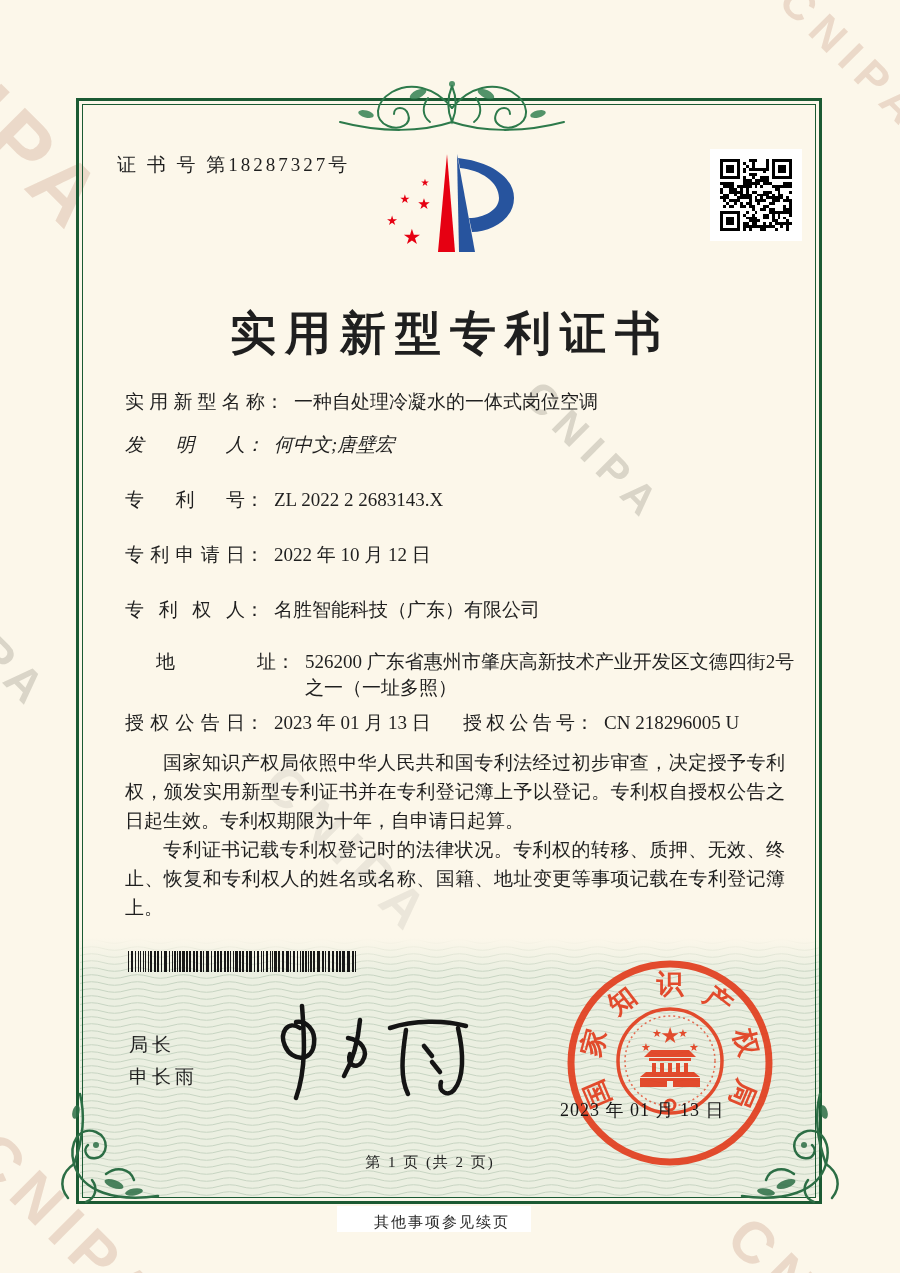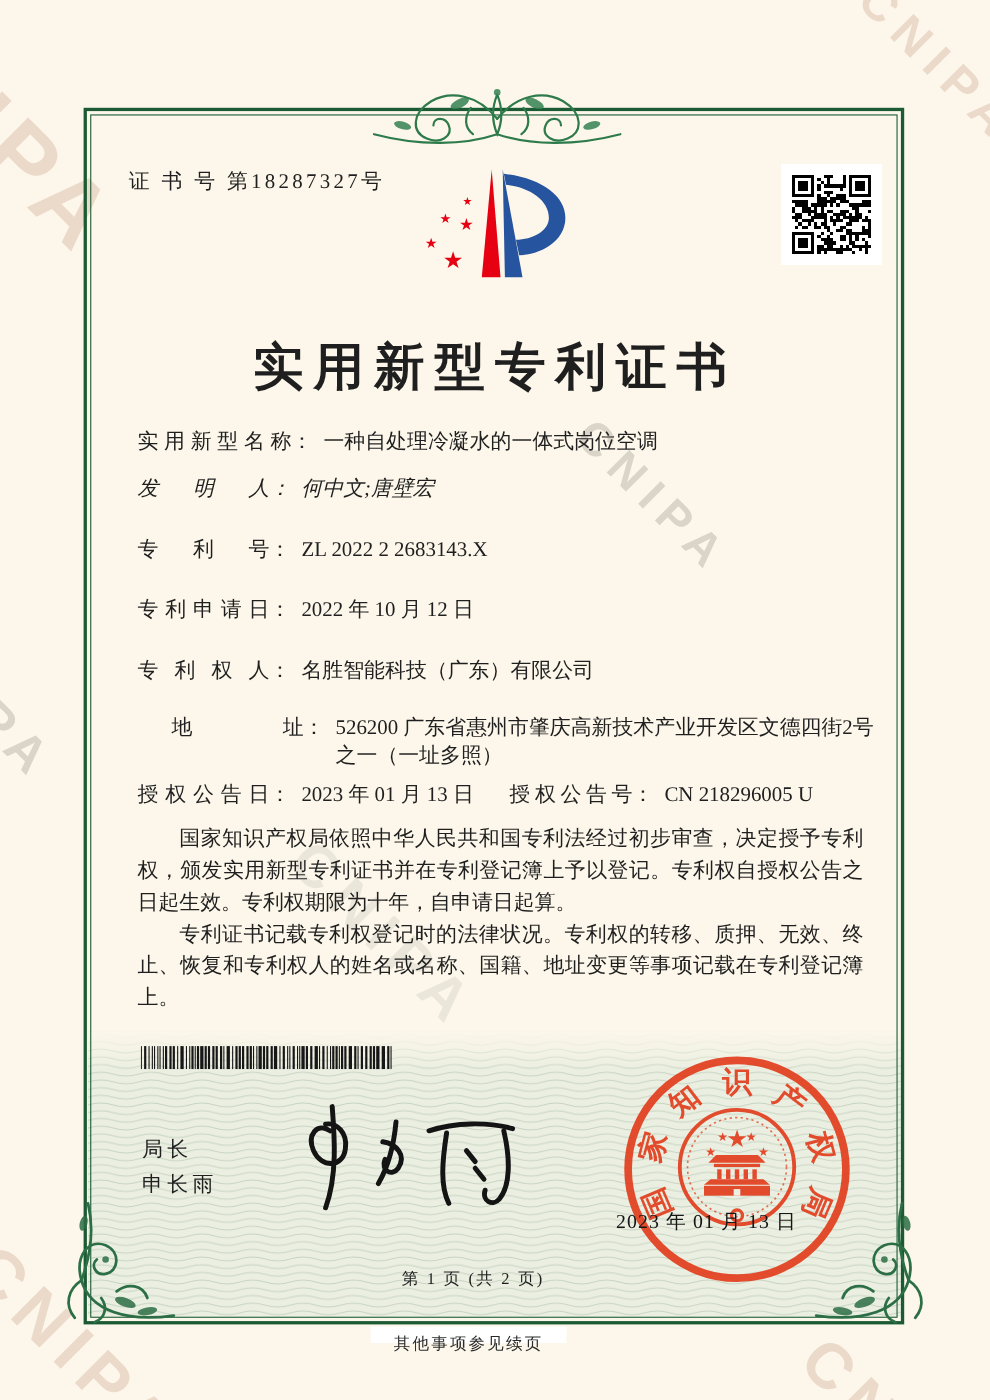--- a/index.html
+++ b/index.html
@@ -37,22 +37,22 @@
              text-align:justify;}
   .body-text p{margin:0;text-indent:2em;}
   .barcode{position:absolute;left:128px;top:951px;width:232px;height:21px;}
   .officer-role{position:absolute;left:129px;top:1032px;font-size:19px;letter-spacing:4px;}
   .officer-name{position:absolute;left:129px;top:1064px;font-size:19px;letter-spacing:4px;}
   .signature{position:absolute;left:262px;top:998px;width:220px;height:105px;}
   .seal{position:absolute;left:560px;top:953px;width:220px;height:220px;}
   .seal-date{position:absolute;left:560px;top:1098px;width:176px;font-size:18px;color:#161616;
              letter-spacing:1px;white-space:nowrap;z-index:5;}
   .page-num{position:absolute;left:0;right:40px;top:1153px;text-align:center;font-size:15px;letter-spacing:2px;}
-  .note-box{position:absolute;left:337px;top:1206px;width:178px;height:15px;line-height:33px;background:#ffffff;
-            text-align:center;font-size:15px;letter-spacing:2px;color:#2a2a2a;}
+  .note-box{position:absolute;left:337px;top:1206px;width:178px;height:26px;line-height:33px;background:#ffffff;
+            text-align:center;font-size:15px;letter-spacing:2px;color:#2a2a2a;padding-left:16px;}
   .ornament-top{position:absolute;left:322px;top:76px;width:260px;height:60px;}
   .corner{position:absolute;width:120px;height:120px;}
   .corner.bl{left:46px;top:1088px;}
   .corner.br{left:734px;top:1088px;transform:scaleX(-1);}
 </style>
 </head>
 <body>
 
 <div class="page">
 

